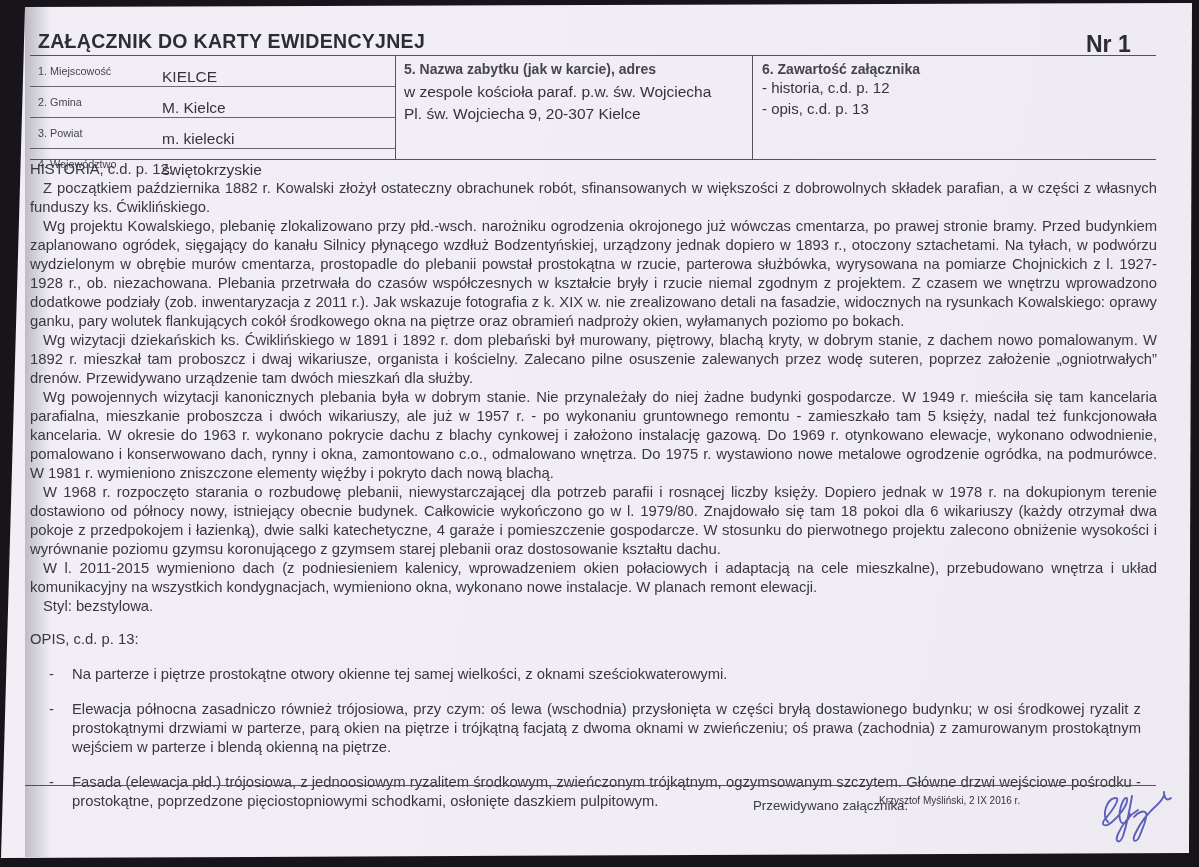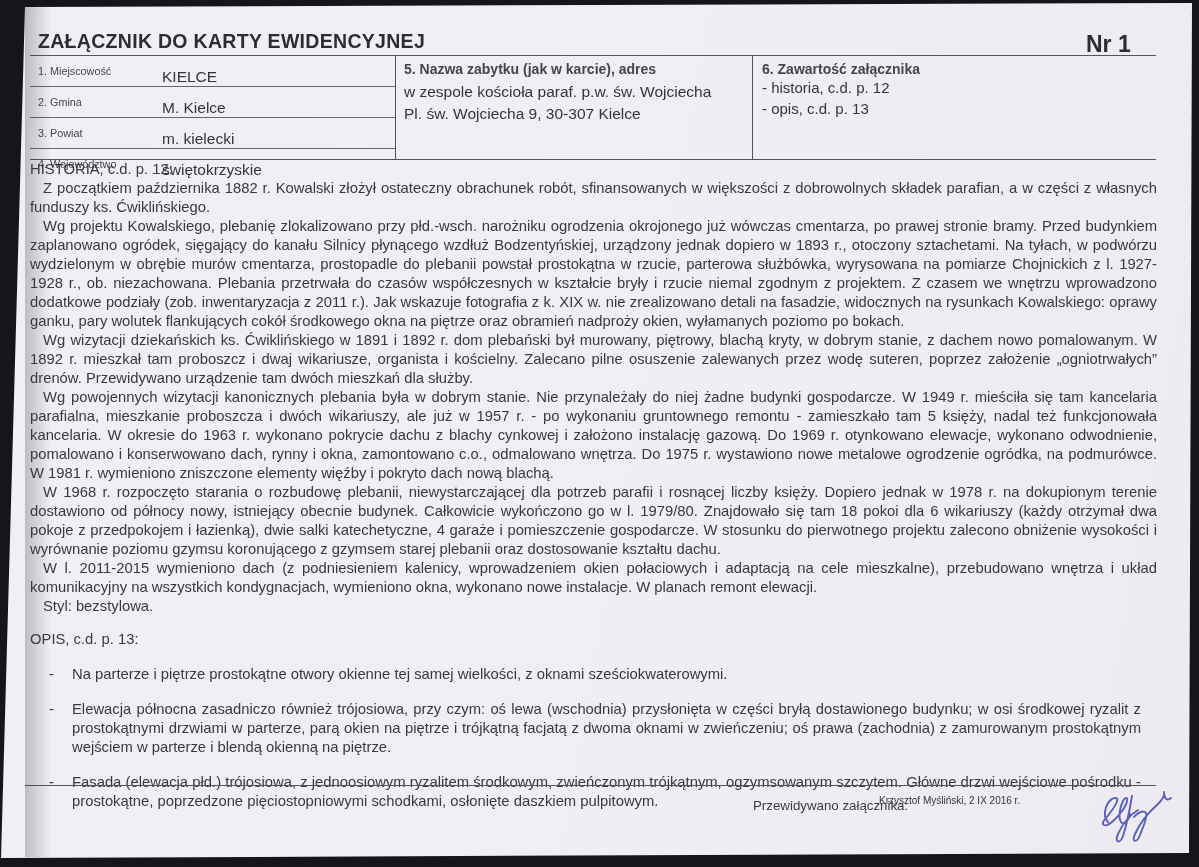--- a/index.html
+++ b/index.html
@@ -78,21 +78,21 @@
       <div class="field-row">
         <span class="field-label">4. Województwo</span>
         <span class="field-value">świętokrzyskie</span>
       </div>
     </div>
 
     <div class="col-mid">
       <div class="cell-label">5. Nazwa zabytku (jak w karcie), adres</div>
       <div class="mid-lines">
         <div>w zespole kościoła paraf. p.w. św. Wojciecha</div>
-        <div>Pl. św. Wojciecha 9, 30-307 Kielce</div>
+        <div>Pl. św. Wojciecha 9, 20-307 Kielce</div>
       </div>
     </div>
 
     <div class="col-right">
       <div class="cell-label">6. Zawartość załącznika</div>
       <div class="right-lines">
         <div>- historia, c.d. p. 12</div>
         <div>- opis, c.d. p. 13</div>
       </div>
     </div>

